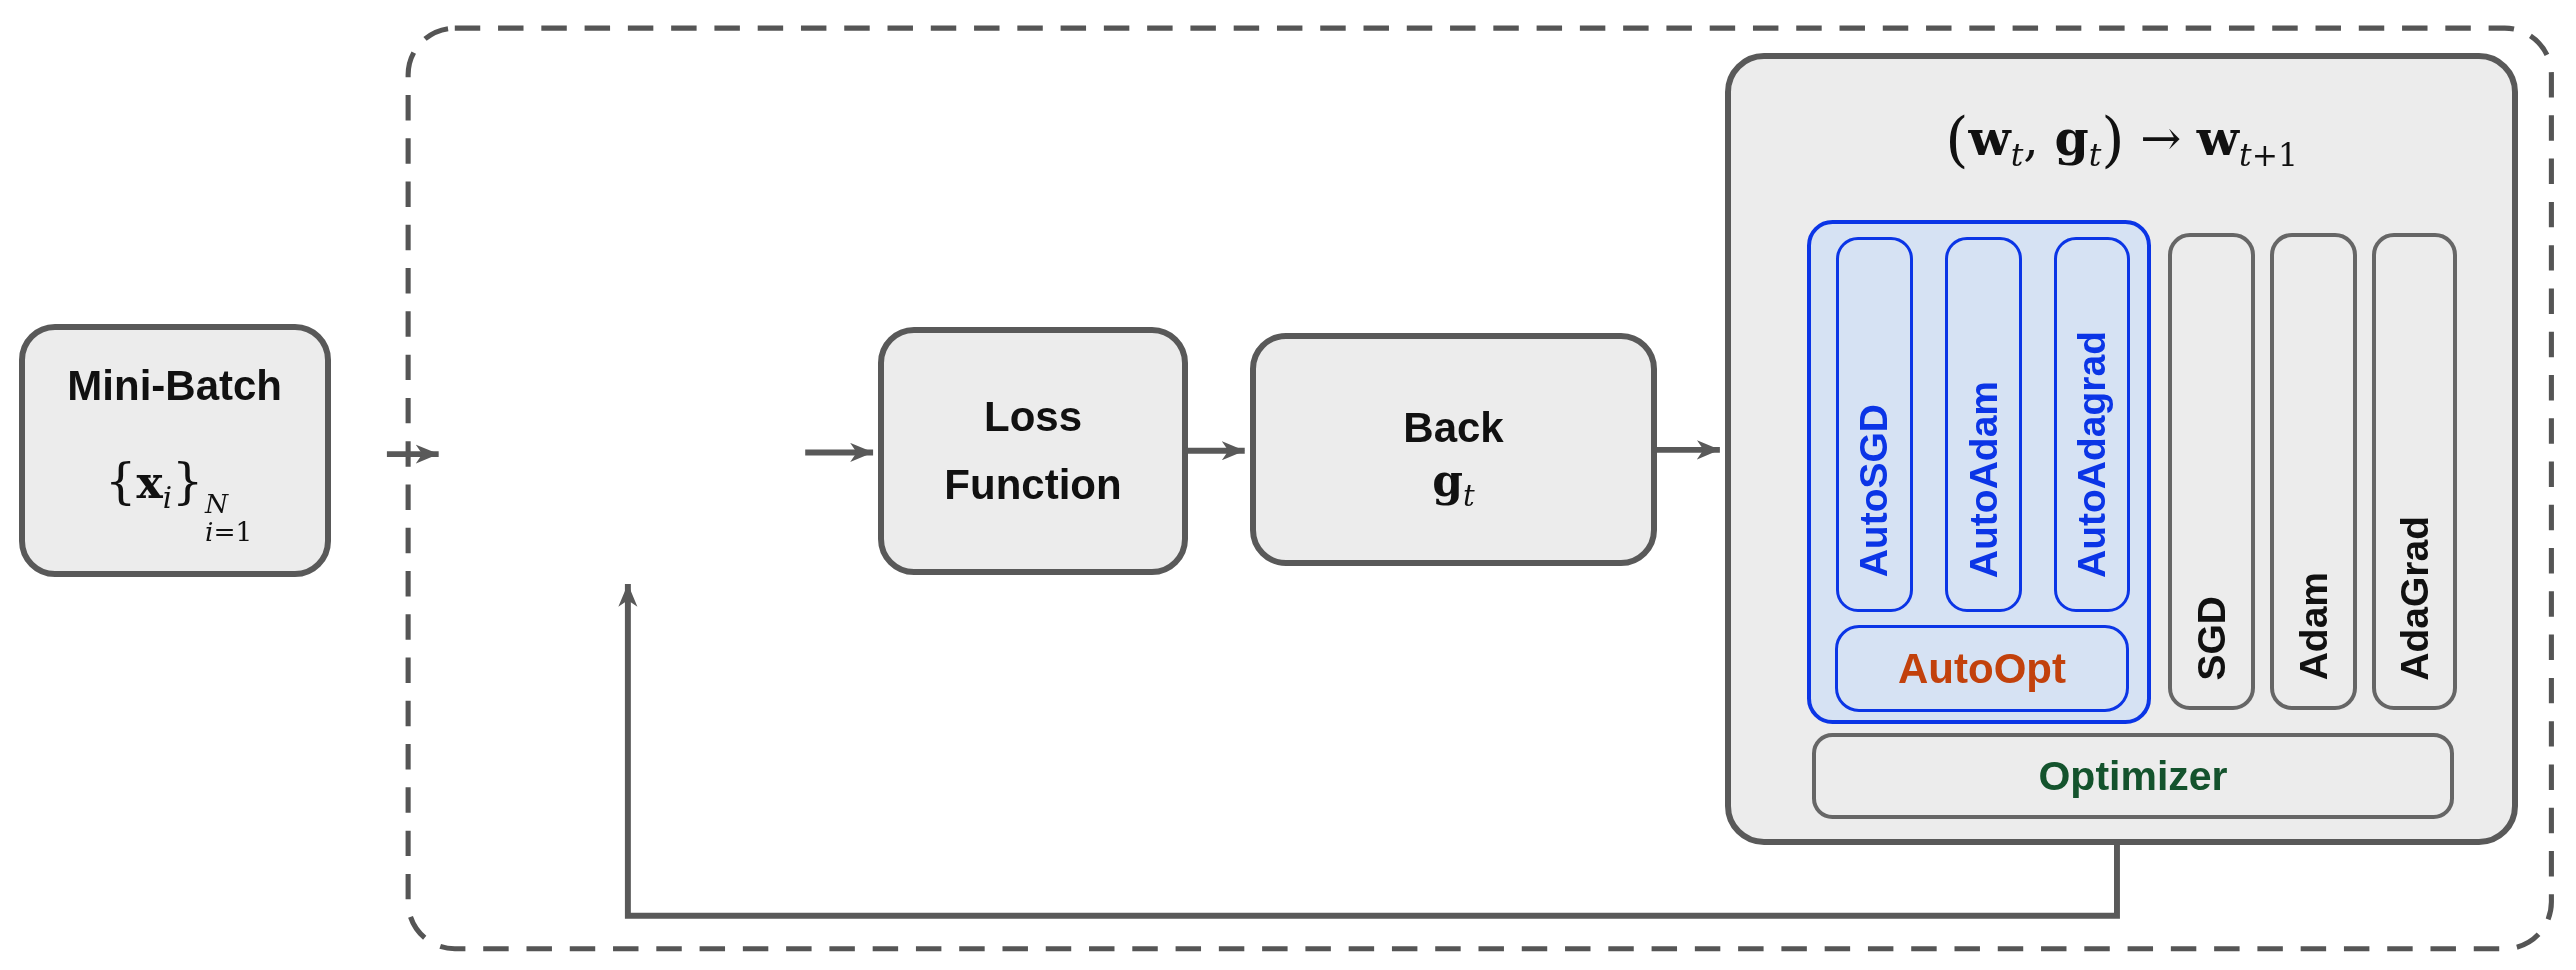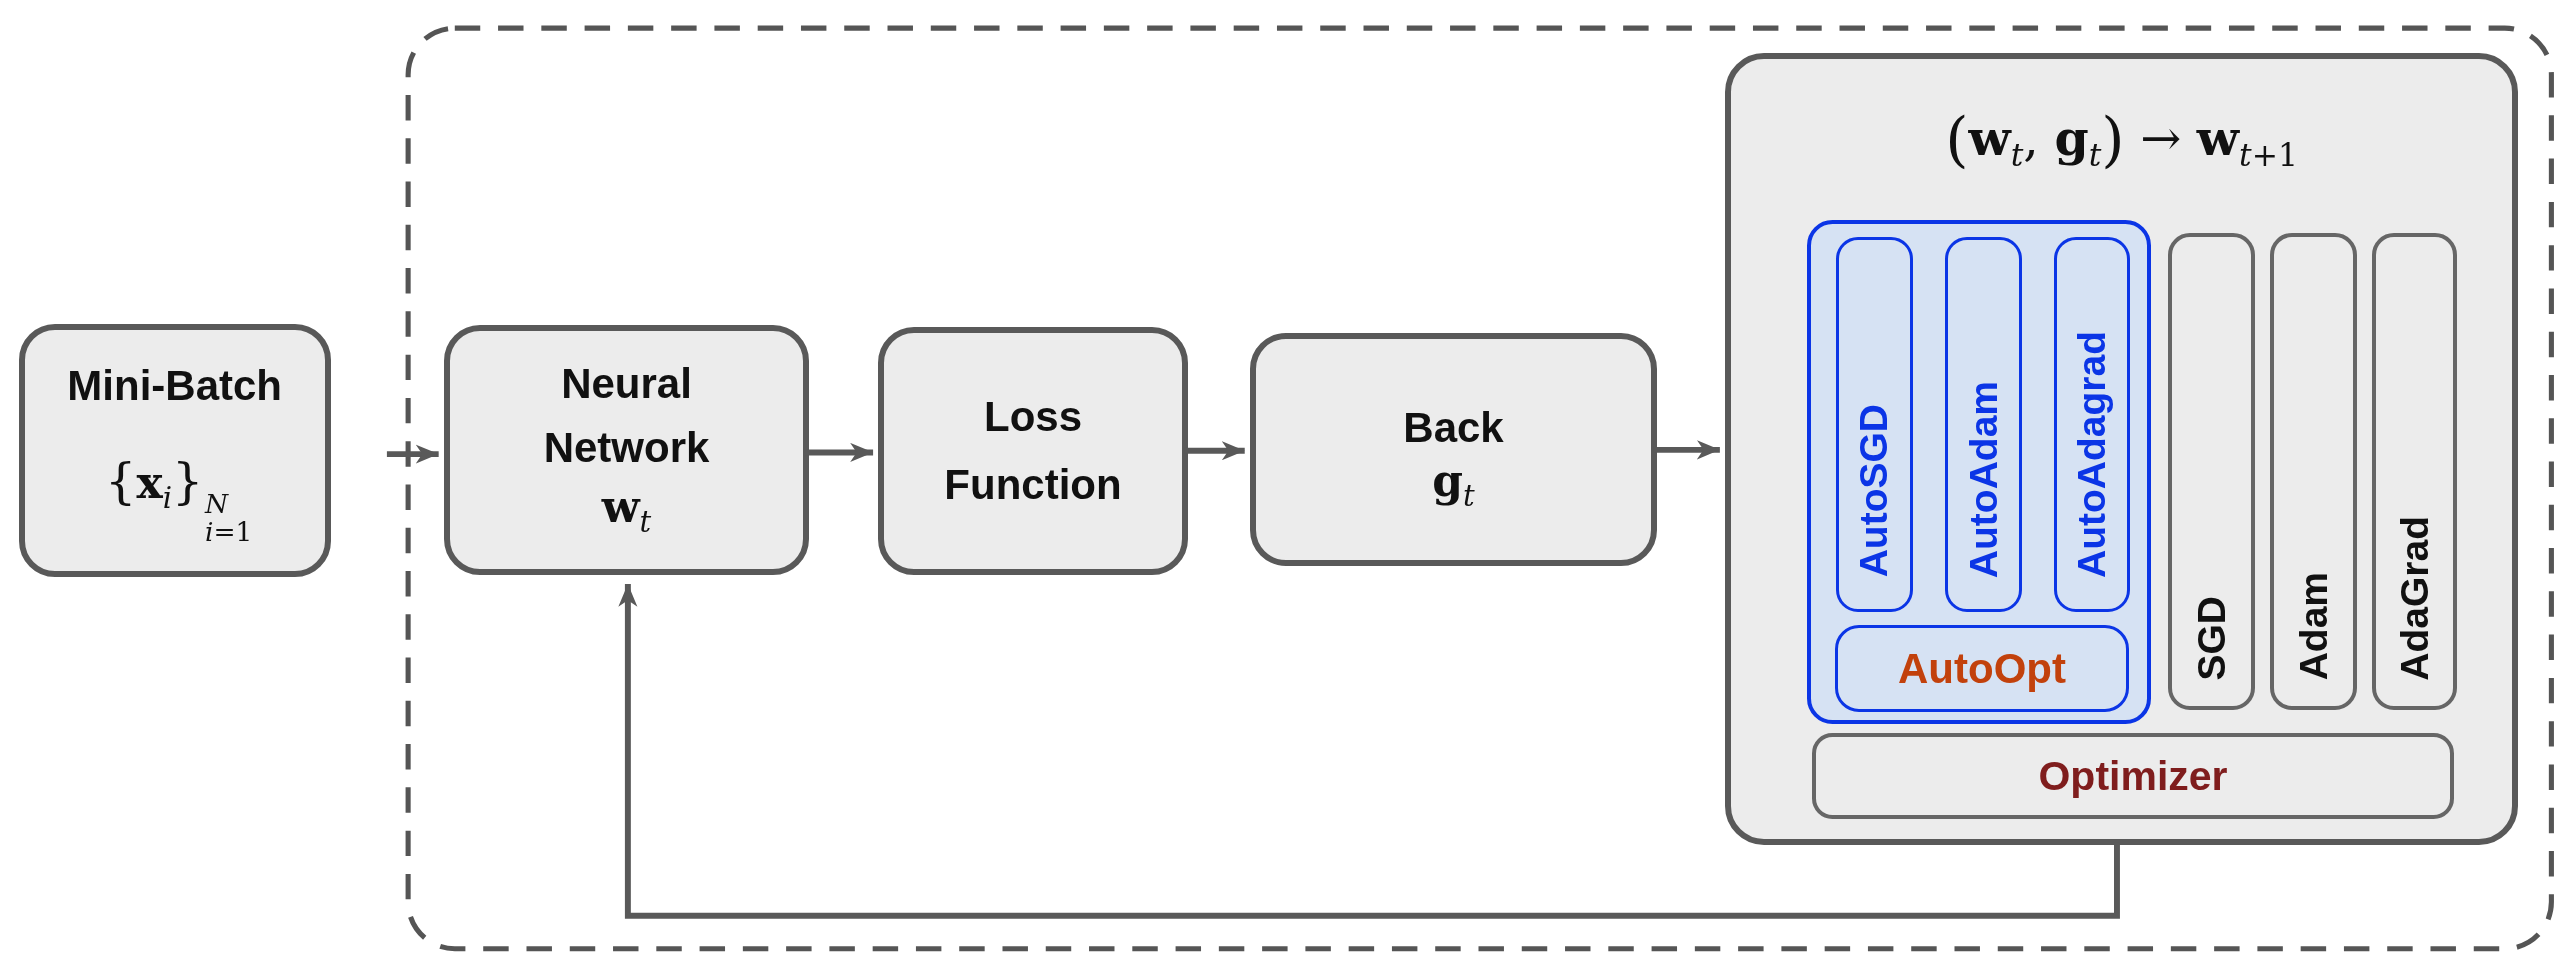--- a/index.html
+++ b/index.html
@@ -90,21 +90,21 @@
     font-weight:bold;
   }
   .autoopt {
     left:24px; top:401px; width:294px; height:87px;
     border:3.4px solid #0b35e6; border-radius:24px;
     background:#d6e2f3; color:#c2410c; font-size:42px;
   }
   .optimizer {
     left:81px; top:674px; width:642px; height:86px;
     border:4.2px solid #666666; border-radius:20.4px;
-    background:#ececec; color:#7f1d1d; font-size:41px;
+    background:#ececec; color:#14532d; font-size:41px;
   }
 
   
   .overlay {
     position:absolute; inset:0;
     width:2576px; height:971px;
     pointer-events:none;
   }
 </style>
 </head>
@@ -115,27 +115,20 @@
   <div class="node" style="left:18.7px; top:324px; width:312px; height:253px;">
     <div class="node-label">Mini-Batch</div>
     <div class="math" style="margin-top:36px;margin-left:8px;">
       <span class="brace">{</span><span class="vec">x</span><sub class="it">i</sub><span class="brace">}</span><span class="stack">
           <span class="it">N</span>
           <span><span class="it">i</span><span>=1</span></span>
         </span>
     </div>
   </div>
 
-  <div class="node" style="left:444px; top:325px; width:365px; height:250px;">
-    <div class="node-label">Neural</div>
-    <div class="node-label">Network</div>
-    <div class="math">
-      <span class="vec">w</span><sub class="it">t</sub>
-    </div>
-  </div>
 
   <div class="node" style="left:878px; top:327px; width:310px; height:248px;">
     <div class="node-label loose">Loss</div>
     <div class="node-label loose">Function</div>
   </div>
 
   <div class="node" style="left:1250px; top:333px; width:407px; height:233px;">
     <div class="node-label tight">Back</div>
     <div class="math" style="line-height:46px;">
       <span class="vec">g</span><sub class="it">t</sub>

